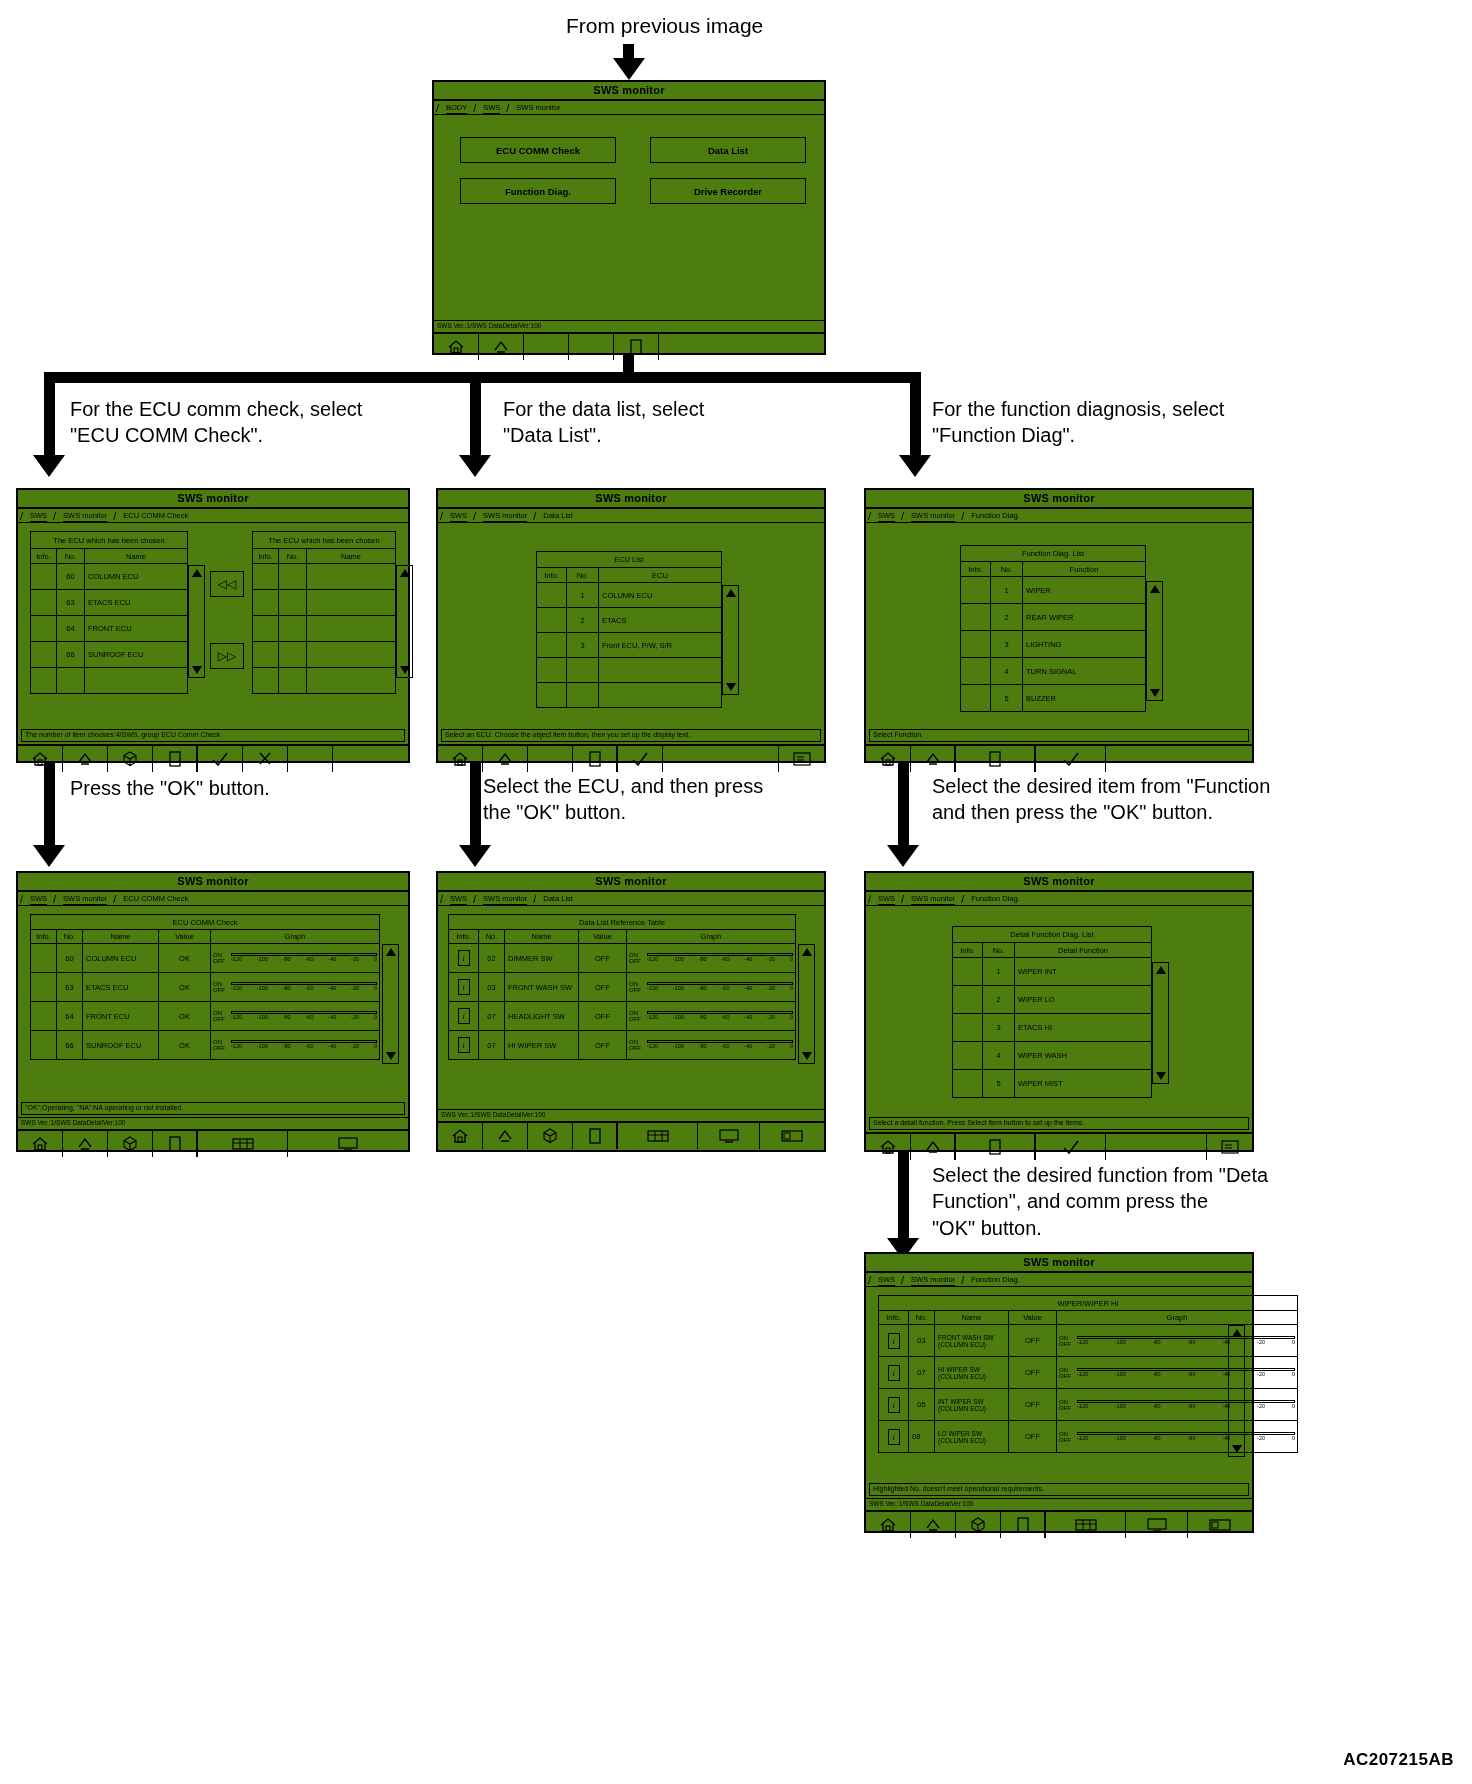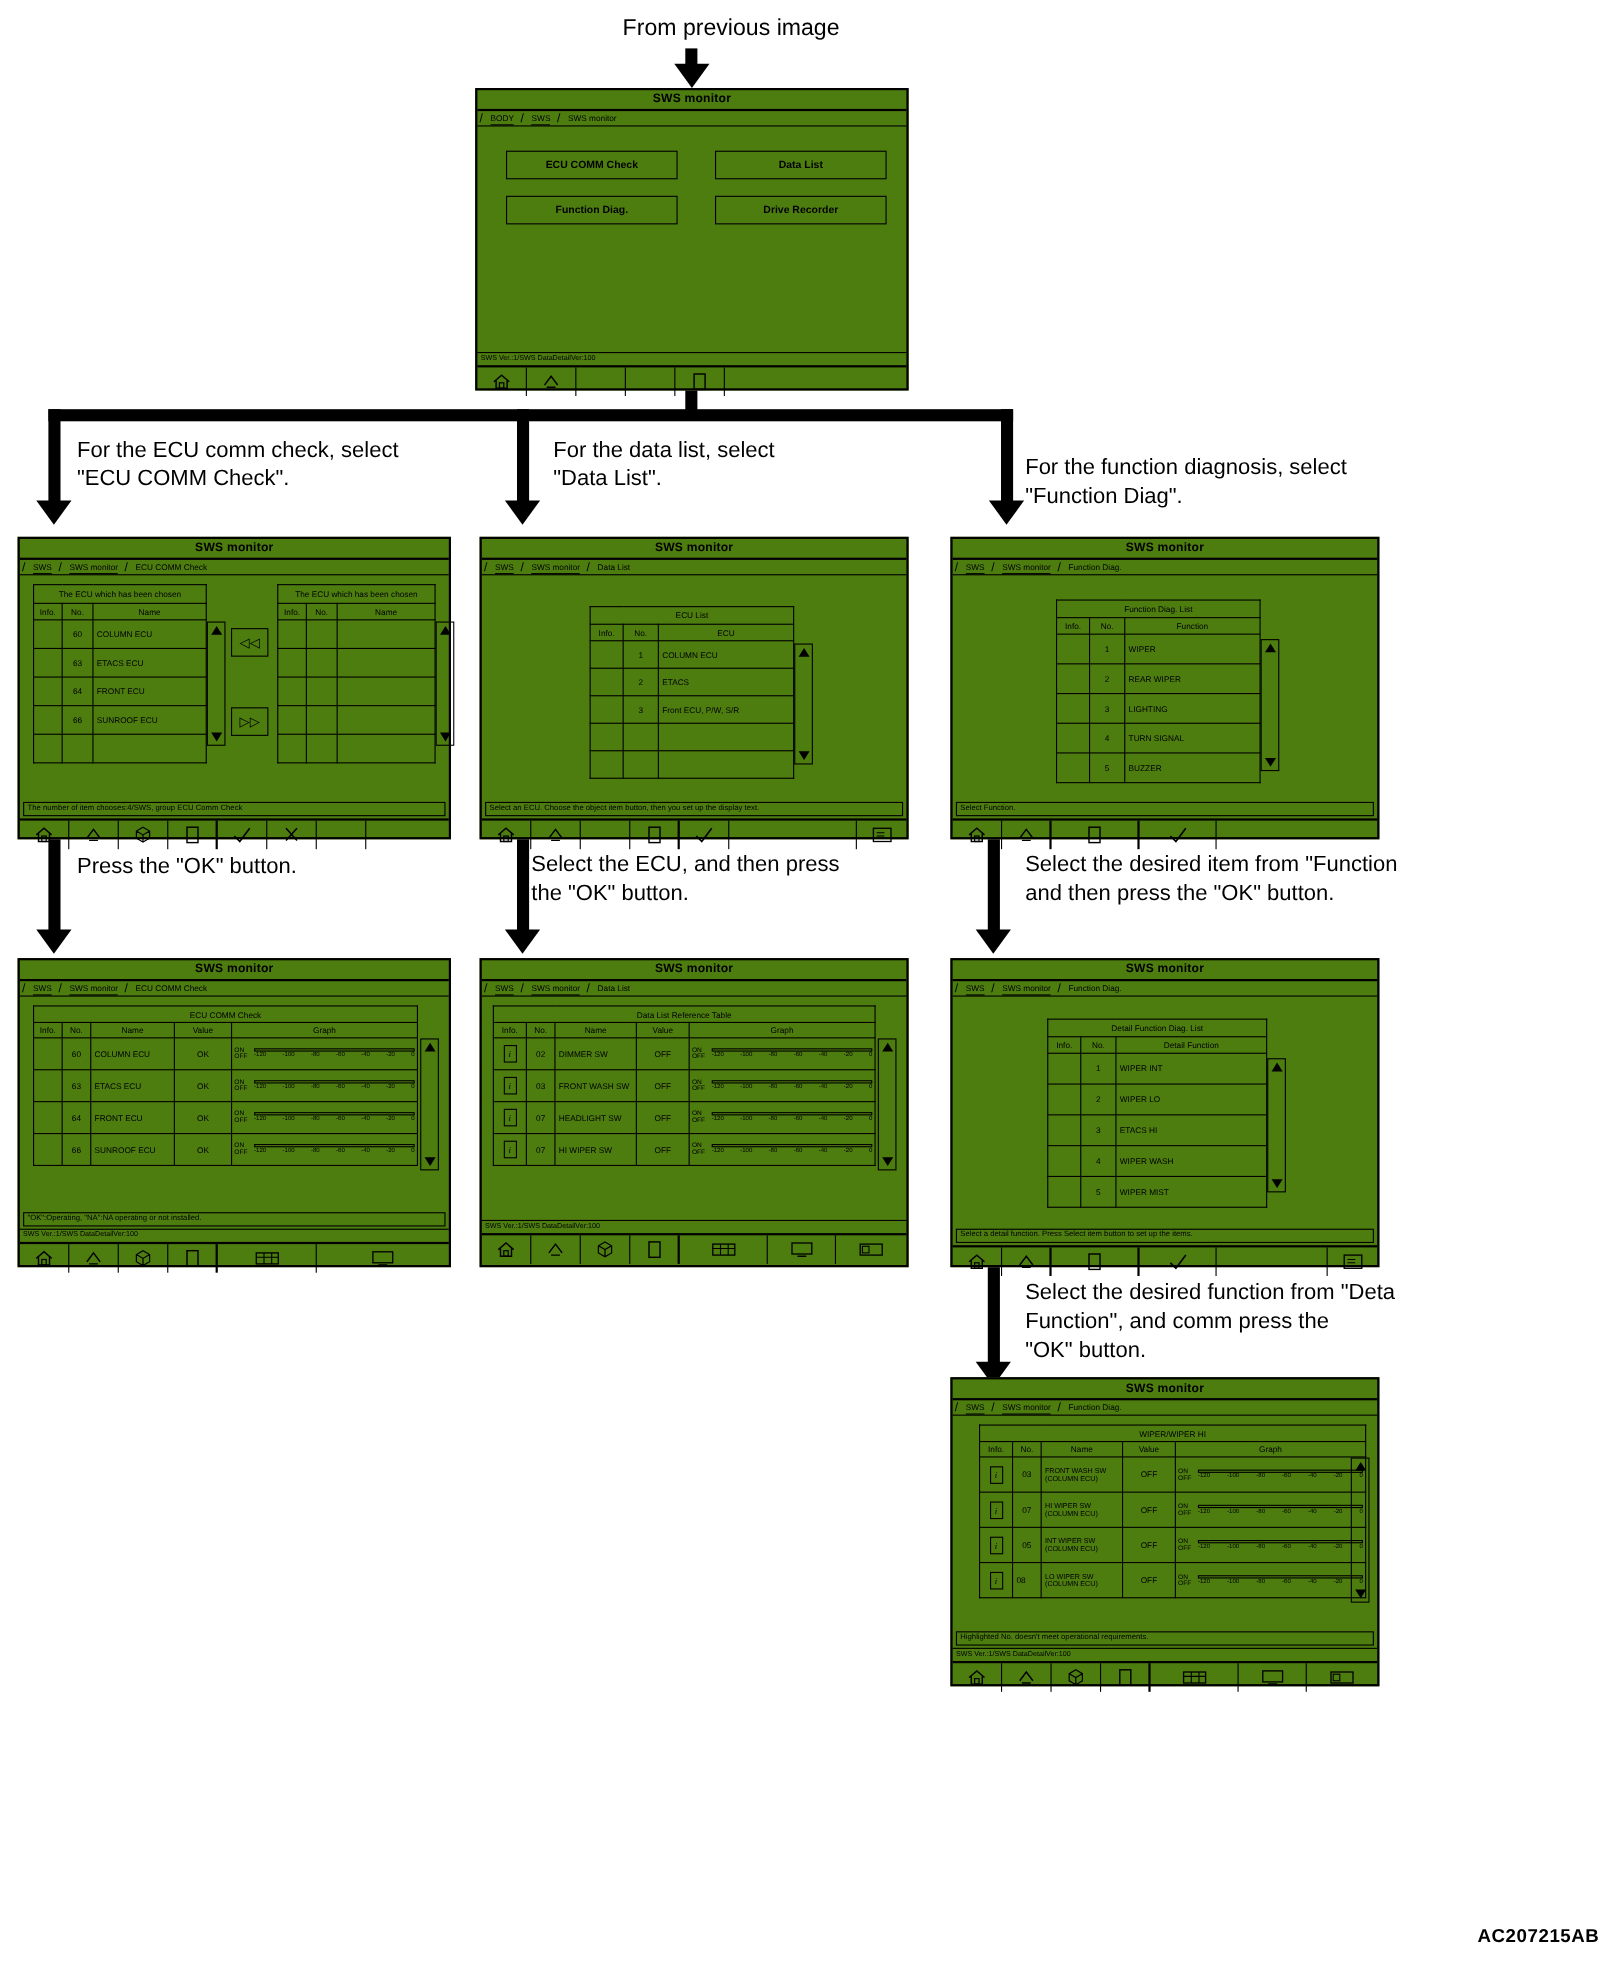--- a/index.html
+++ b/index.html
@@ -105,21 +105,21 @@
 <div class="line-v" style="left:470px; top:372px; height:88px;"></div>
 <div class="line-v" style="left:910px; top:372px; height:88px;"></div>
 <div class="arrow-head-d" style="left:33px; top:455px;"></div>
 <div class="arrow-head-d" style="left:459px; top:455px;"></div>
 <div class="arrow-head-d" style="left:899px; top:455px;"></div>
 
 <div class="flow-label big" style="left:70px; top:396px; white-space:pre-line;">For the ECU comm check, select
 "ECU COMM Check".</div>
 <div class="flow-label big" style="left:503px; top:396px; white-space:pre-line;">For the data list, select
 "Data List".</div>
-<div class="flow-label big" style="left:932px; top:412px; white-space:pre-line;">For the function diagnosis, select
+<div class="flow-label big" style="left:932px; top:396px; white-space:pre-line;">For the function diagnosis, select
 "Function Diag".</div>
 
 <div class="win" style="left:16px; top:488px; width:394px; height:275px;">
   <div class="win-title">SWS monitor</div>
   <div class="crumbs">
     <span class="crumb"><span class="slash">/</span><u>SWS</u></span>
     <span class="crumb"><span class="slash">/</span><u>SWS monitor</u></span>
     <span class="crumb"><span class="slash">/</span><span>ECU COMM Check</span></span>
   </div>
   <div class="win-body" style="height:204px;">
@@ -858,21 +858,21 @@
 "OK" button.</div>
 
 <div class="win" style="left:864px; top:1252px; width:390px; height:281px;">
   <div class="win-title">SWS monitor</div>
   <div class="crumbs">
     <span class="crumb"><span class="slash">/</span><u>SWS</u></span>
     <span class="crumb"><span class="slash">/</span><u>SWS monitor</u></span>
     <span class="crumb"><span class="slash">/</span><span>Function Diag.</span></span>
   </div>
   <div class="win-body" style="height:194px;">
-    <table class="grid" style="position:absolute; left:24px; top:8px; width:352px;">
+    <table class="grid" style="position:absolute; left:12px; top:8px; width:420px;">
       <tbody>
           <tr>
             <th colspan="5" class="cap" style="height:15px">WIPER/WIPER HI</th>
           </tr>
       <tr>
         <th style="width:30px;height:14px">Info.</th>
         <th style="width:26px">No.</th>
         <th style="width:74px">Name</th>
         <th style="width:48px">Value</th>
         <th>Graph</th>

